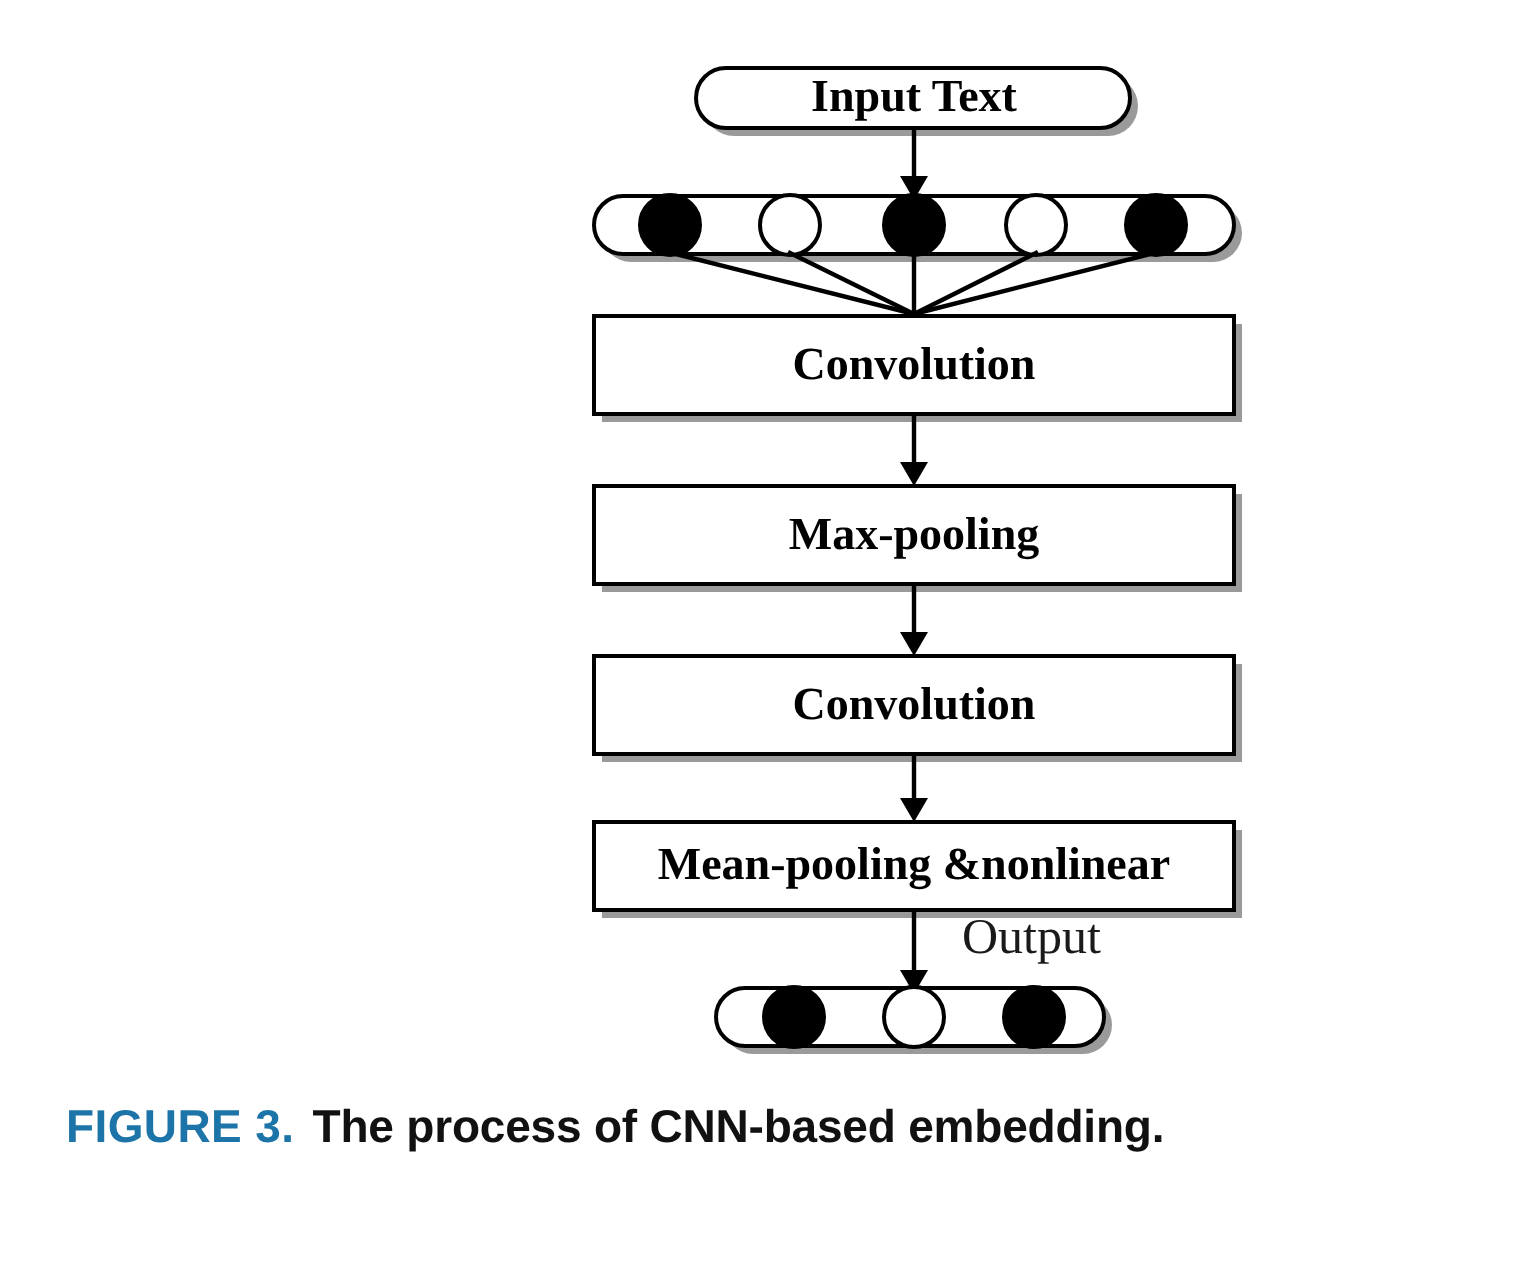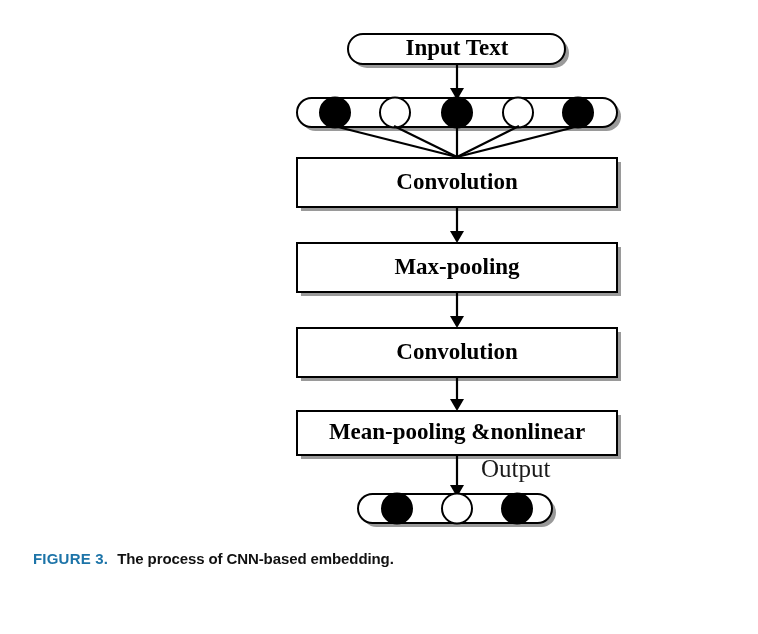--- a/index.html
+++ b/index.html
@@ -82,21 +82,21 @@
     stroke-width: 2.2;
     fill: none;
   }
   .caption {
     position: absolute;
     left: 33px;
     top: 550px;
     width: 700px;
     font-family: "Liberation Sans", sans-serif;
     font-weight: bold;
-    font-size: 15px;
+    font-size: 23px;
     letter-spacing: -0.1px;
     white-space: nowrap;
   }
   .caption-number {
     color: #1d74a8;
     letter-spacing: 0.2px;
   }
   .caption-text {
     color: #111111;
     margin-left: 9px;

